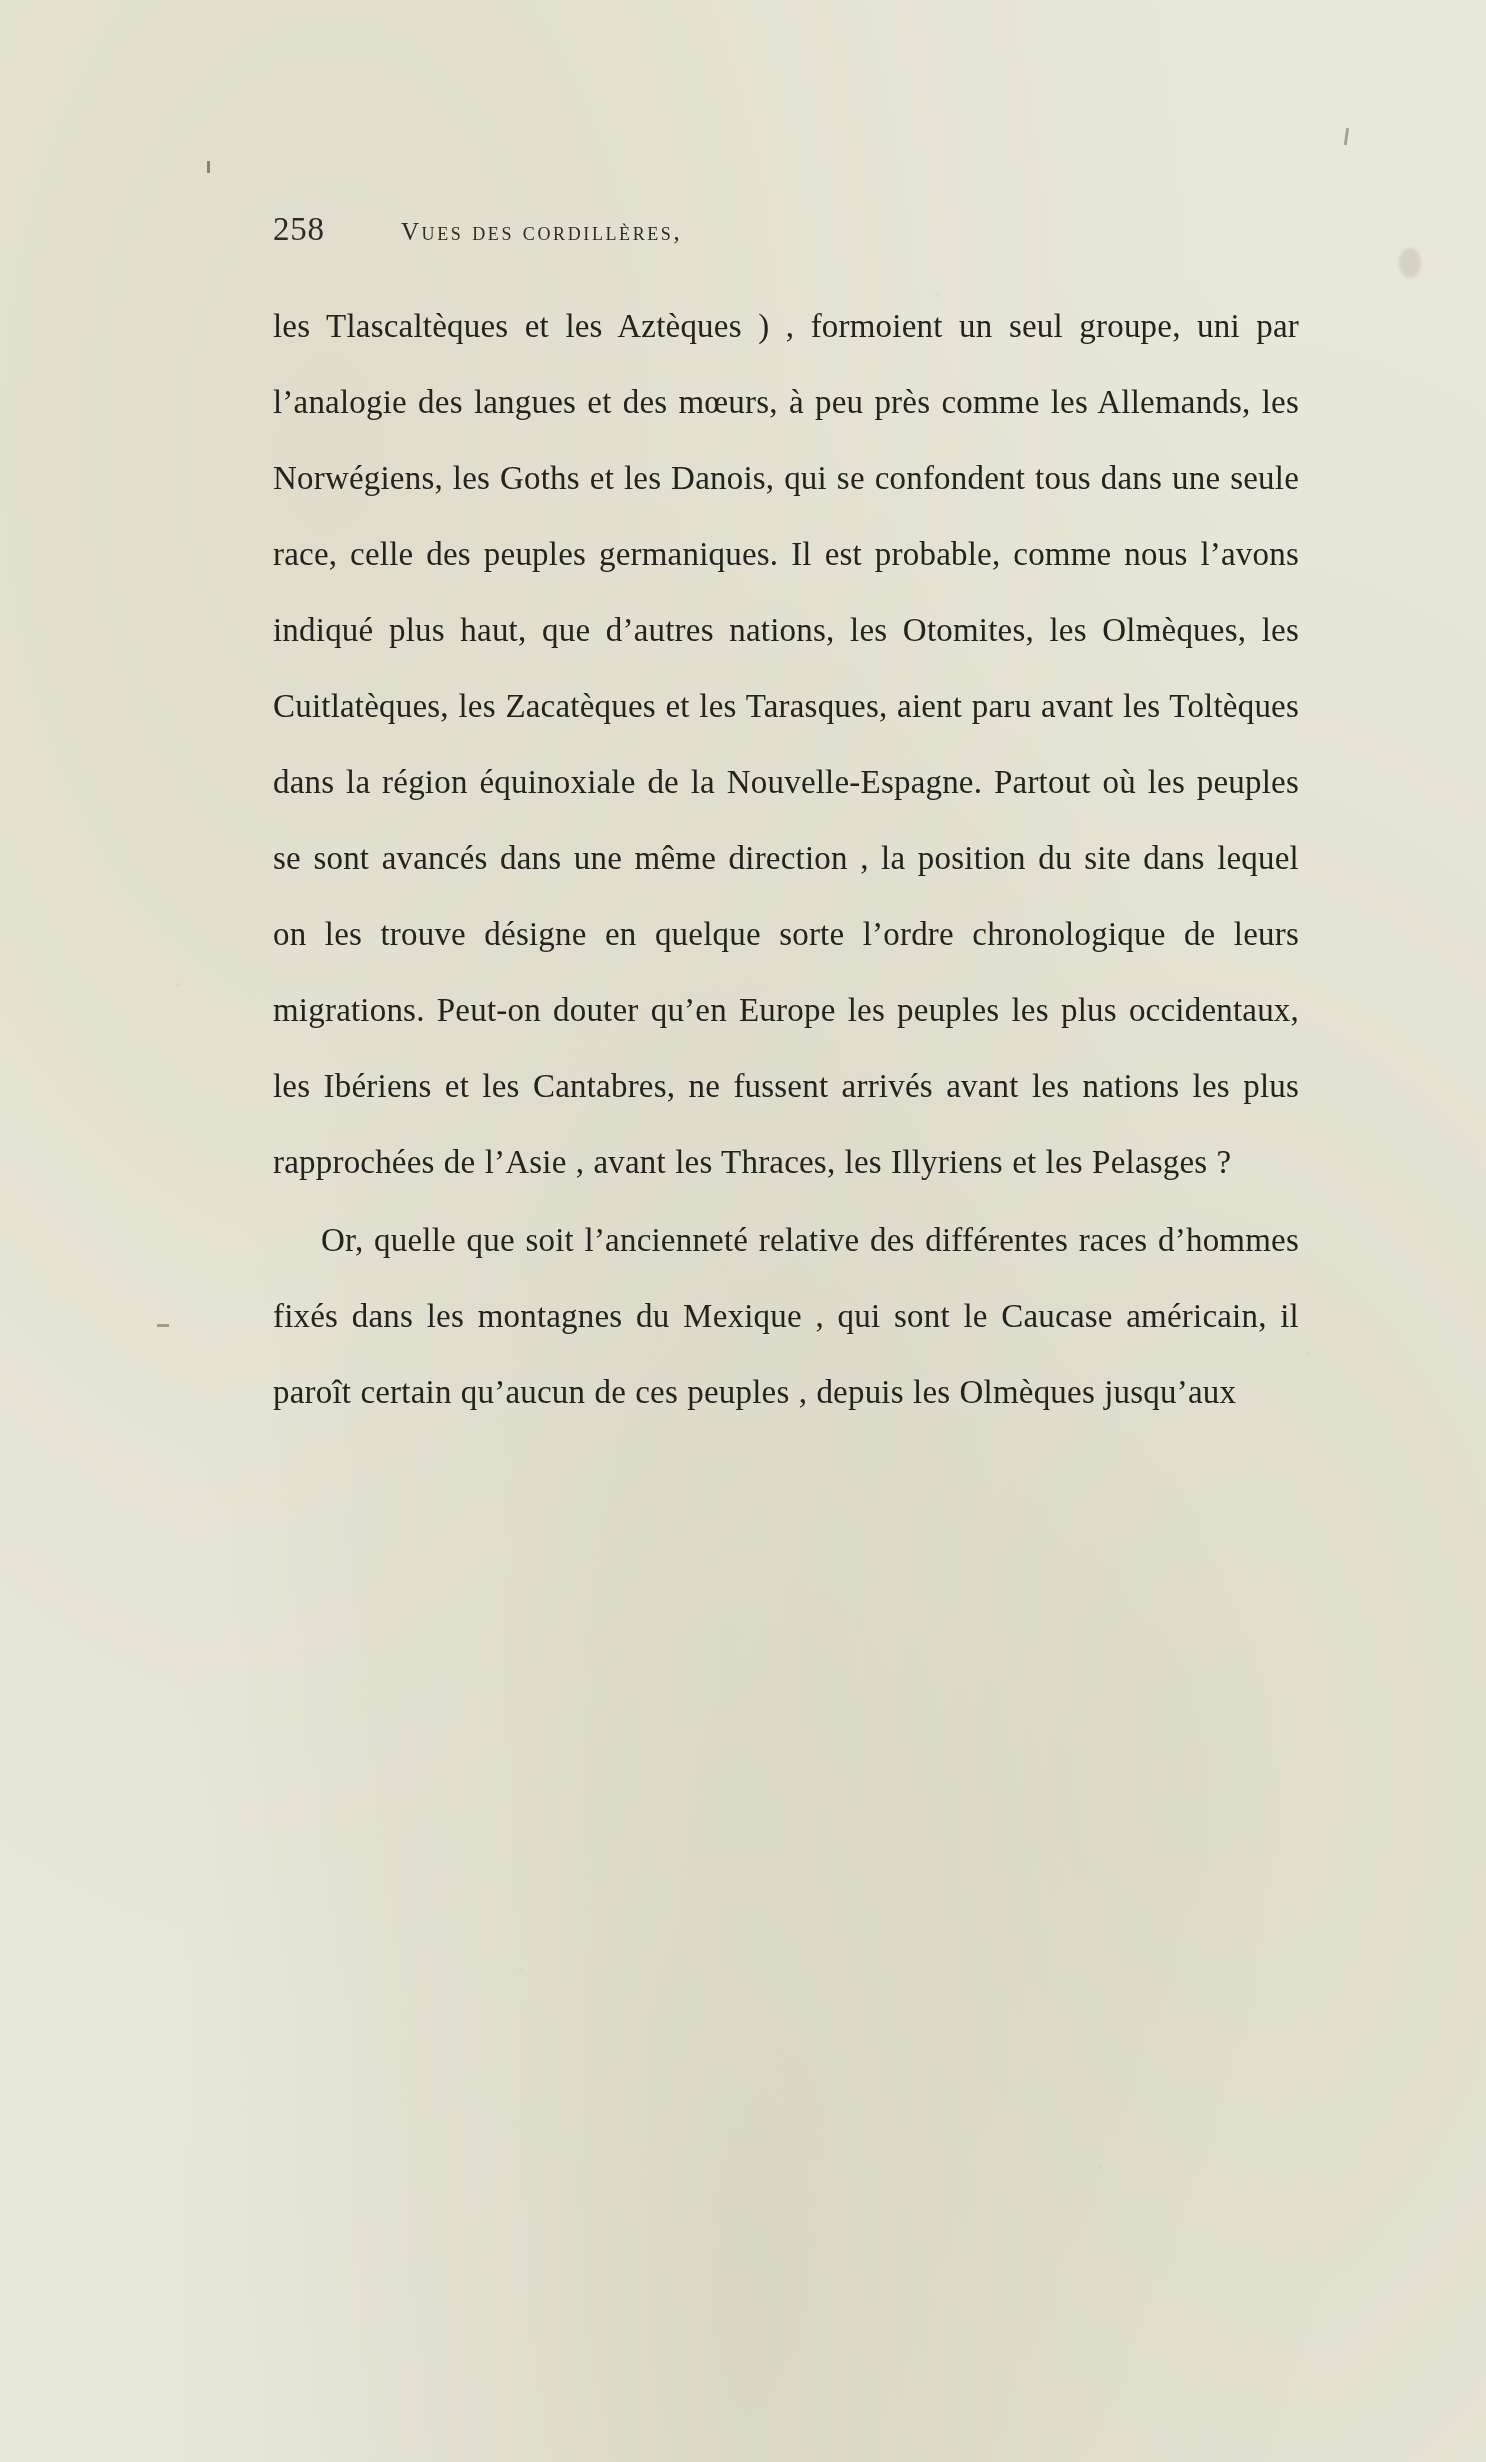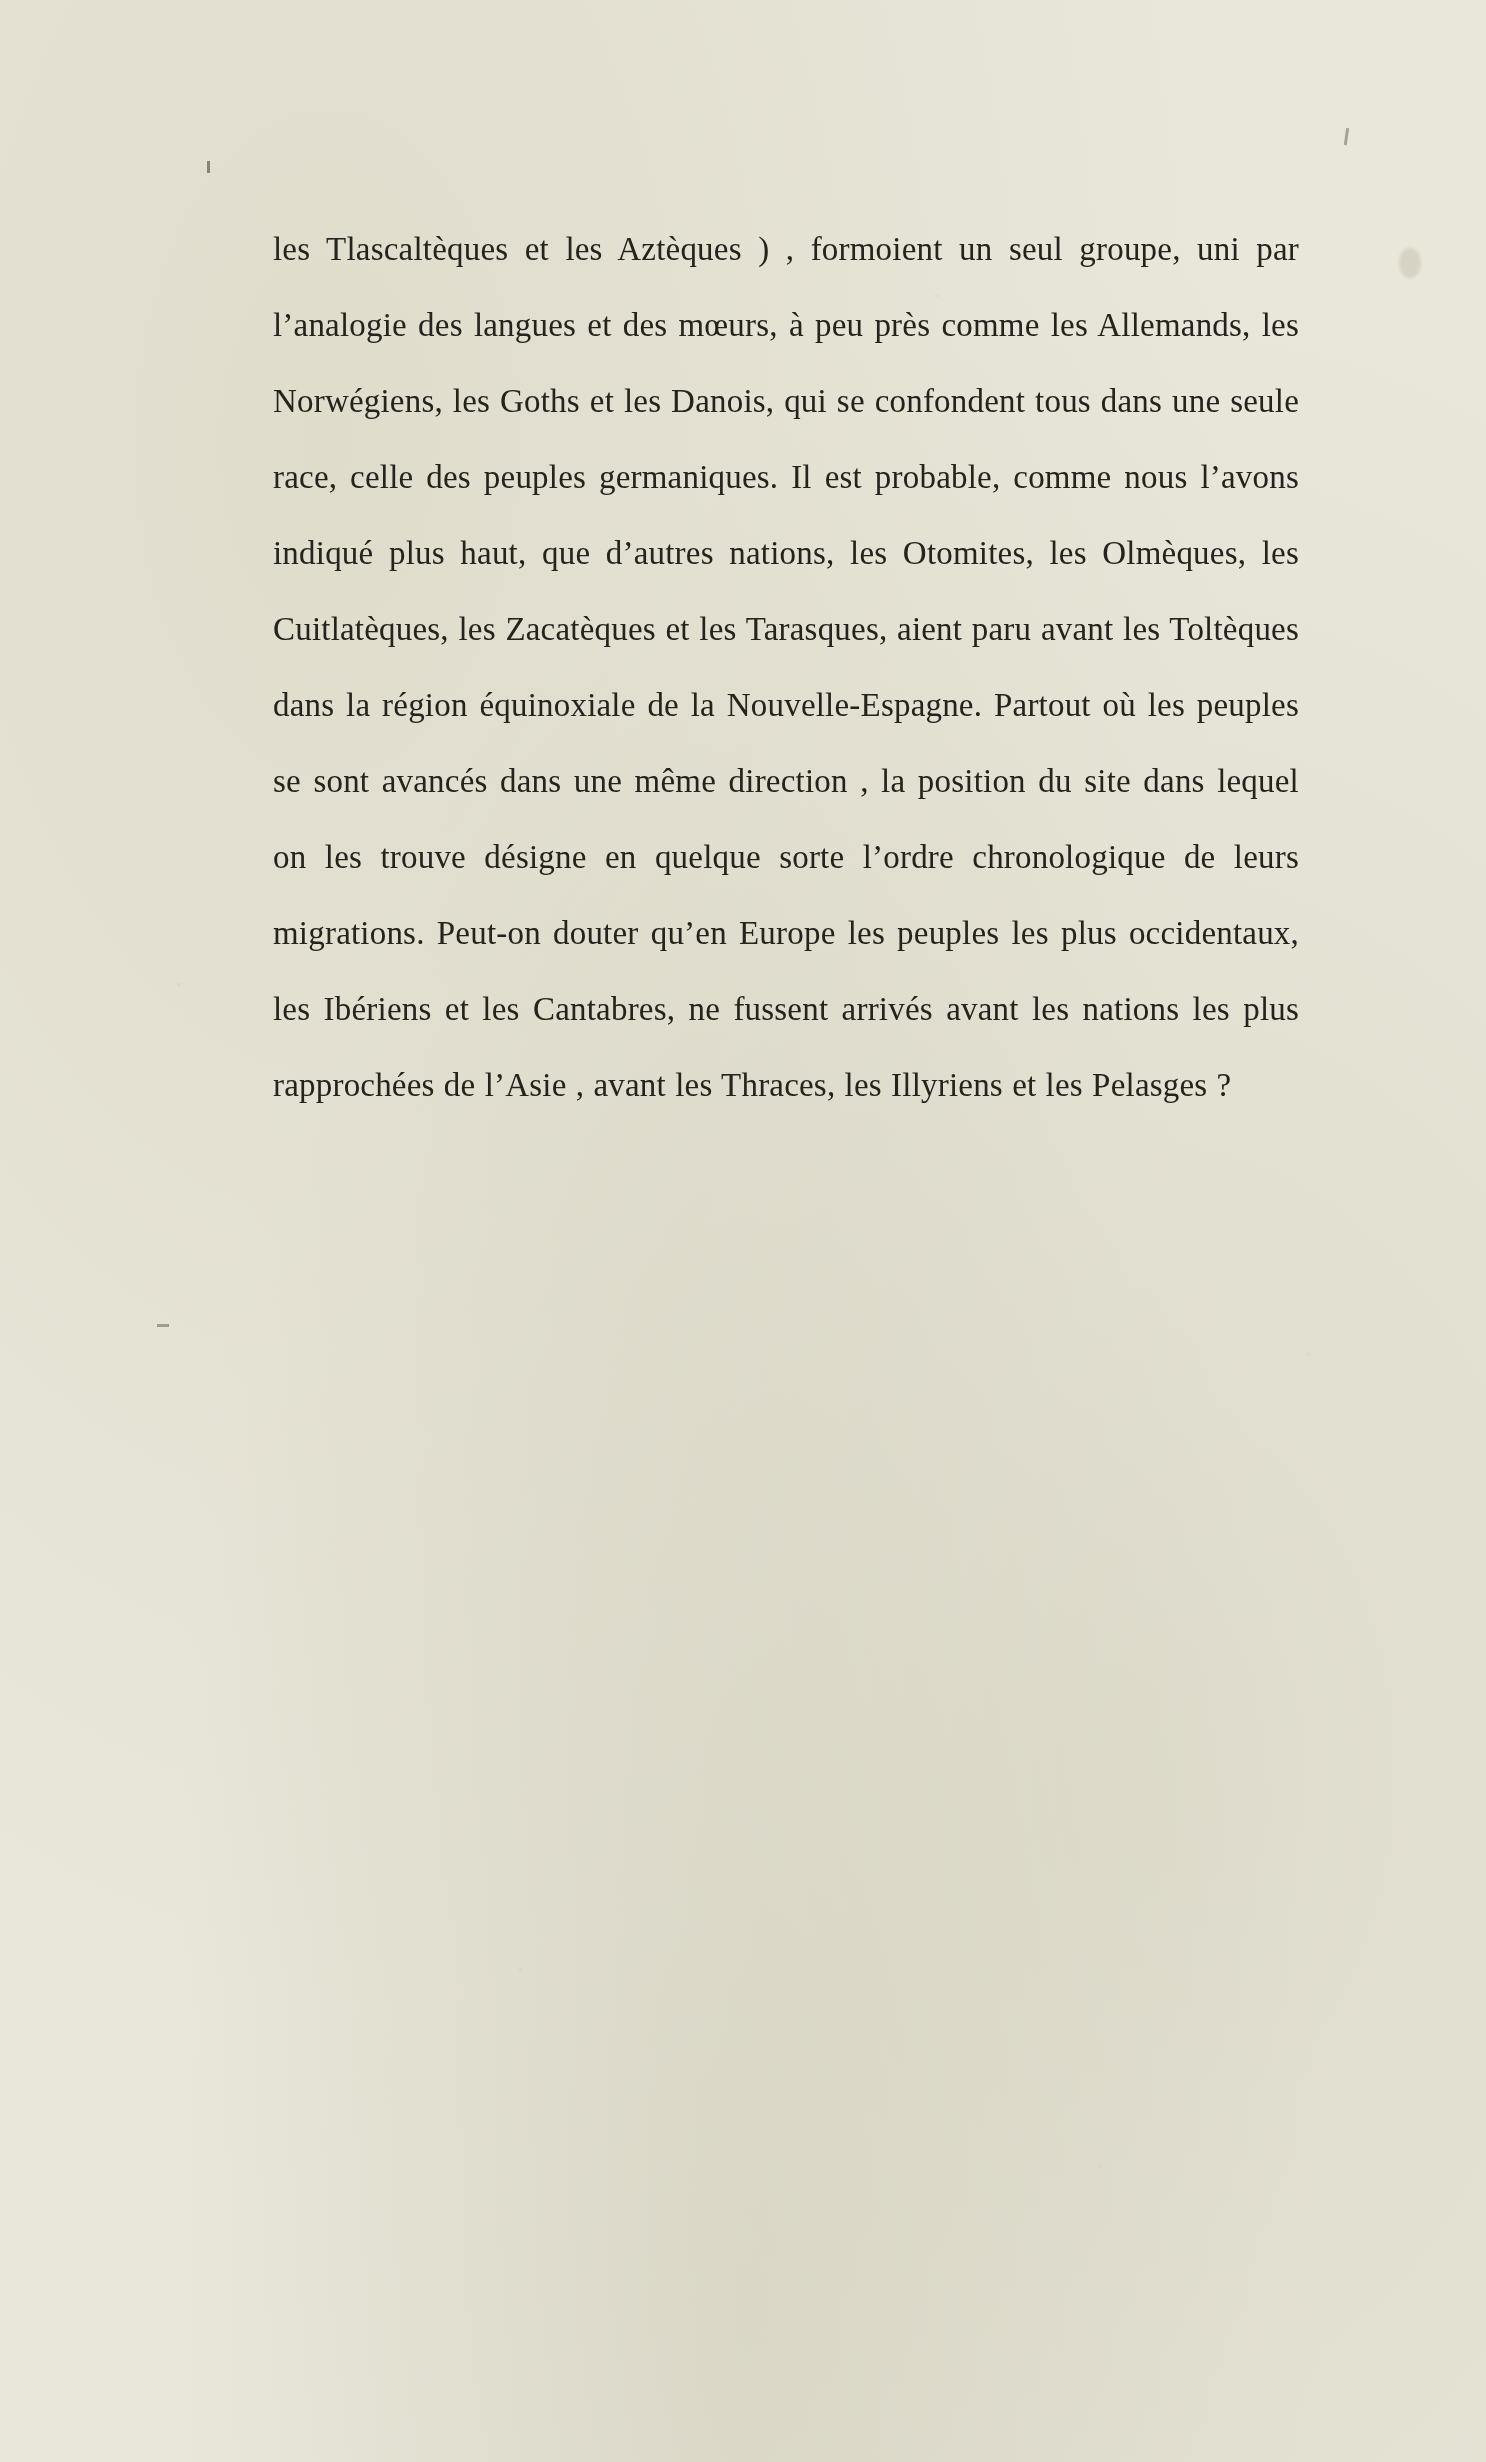--- a/index.html
+++ b/index.html
@@ -130,17 +130,22 @@
 <body>
 
 <div class="page">
   <div class="paper-grain"></div>
   <div class="tick-top"></div>
   <div class="tick-right"></div>
   <div class="tick-left"></div>
   <div class="smudge-right"></div>
 
   <div class="content">
+    <div class="header-line">
+      <span class="folio">258</span>
+      <span class="running-head">VUES DES CORDILLÈRES,</span>
+    </div>
 
     <p class="body-par">les Tlascaltèques et les Aztèques ) , formoient un seul groupe, uni par l’analogie des langues et des mœurs, à peu près comme les Allemands, les Norwégiens, les Goths et les Danois, qui se confondent tous dans une seule race, celle des peuples germaniques. Il est probable, comme nous l’avons indiqué plus haut, que d’autres nations, les Otomites, les Olmèques, les Cuitlatèques, les Zacatèques et les Tarasques, aient paru avant les Toltèques dans la région équinoxiale de la Nouvelle-Espagne. Partout où les peuples se sont avancés dans une même direction , la position du site dans lequel on les trouve désigne en quelque sorte l’ordre chronologique de leurs migrations. Peut-on douter qu’en Europe les peuples les plus occidentaux, les Ibériens et les Cantabres, ne fussent arrivés avant les nations les plus rapprochées de l’Asie , avant les Thraces, les Illyriens et les Pelasges ?</p>
+    <p class="body-par indent last-faded">Or, quelle que soit l’ancienneté relative des différentes races d’hommes fixés dans les montagnes du Mexique , qui sont le Caucase américain, il paroît certain qu’aucun de ces peuples , depuis les Olmèques jusqu’aux</p>
   </div>
 </div>
 
 
 </body></html>

